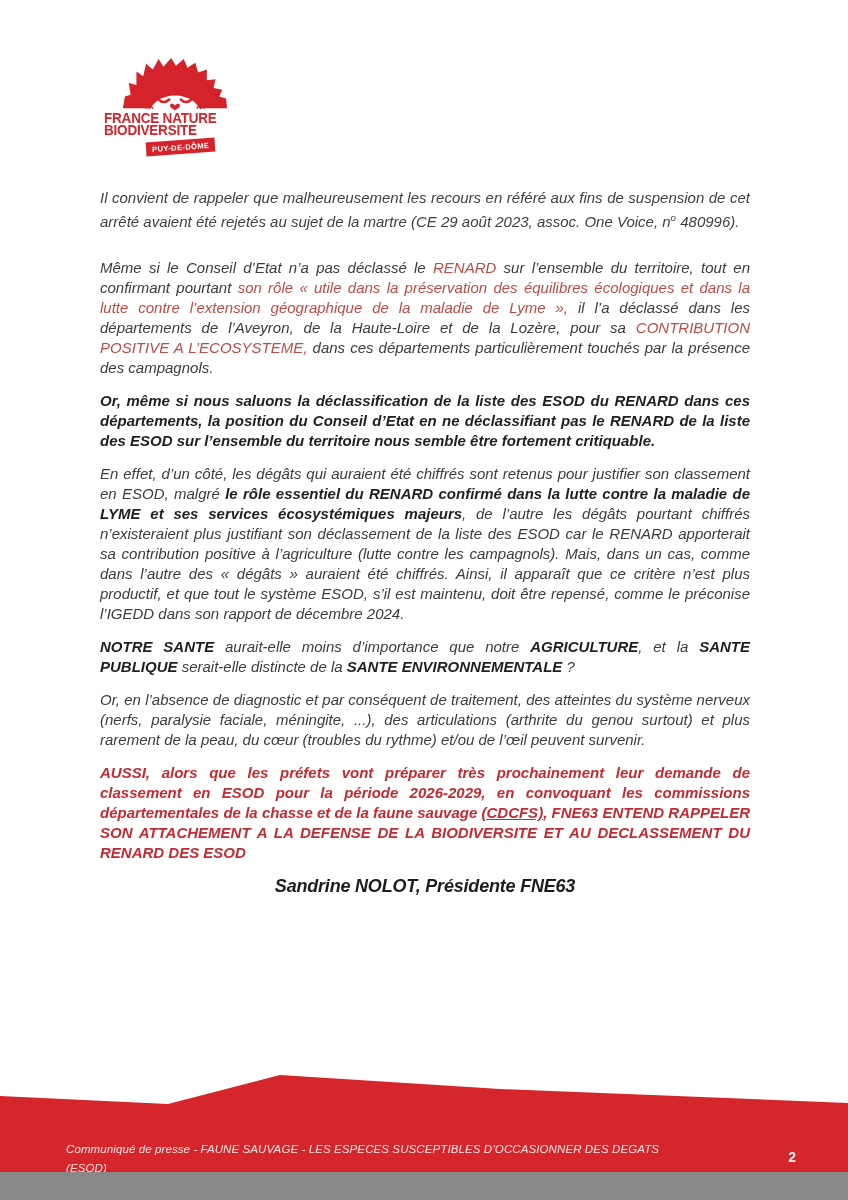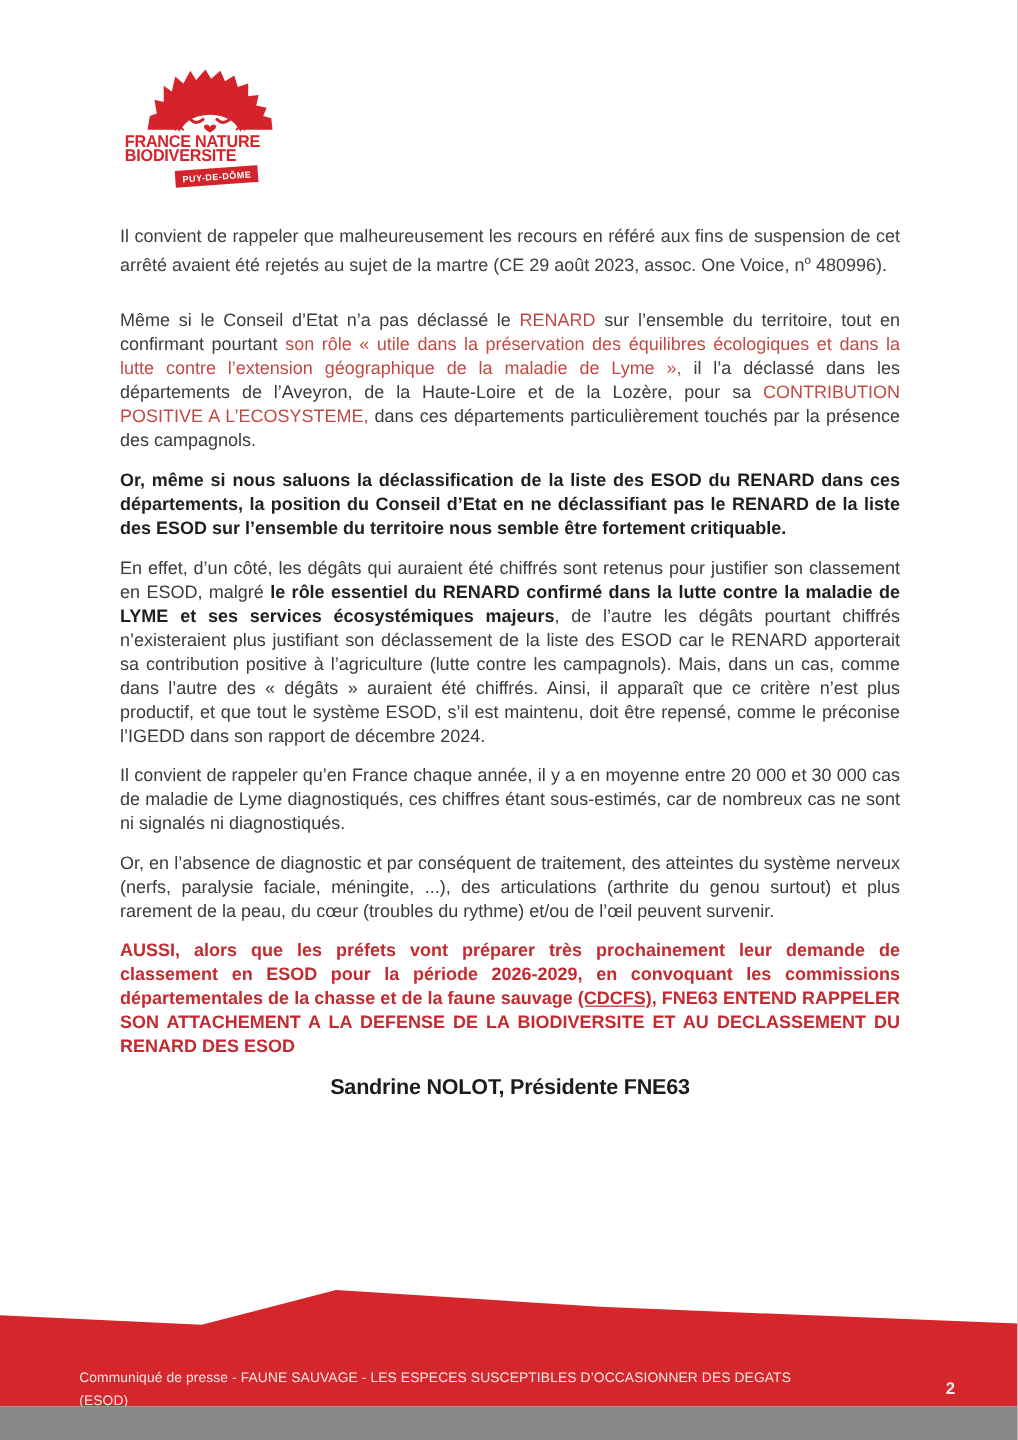--- a/index.html
+++ b/index.html
@@ -13,40 +13,40 @@
   .logo{position:absolute;left:104px;top:58px;width:160px;}
   .logo svg{display:block;margin-left:12px;}
   .logo-line{font-weight:bold;color:#d5232b;font-size:13.5px;line-height:12px;
              letter-spacing:-0.2px;transform:scaleY(1.05);transform-origin:left top;}
   .logo-badge{display:inline-block;margin:4px 0 0 42px;background:#d5232b;color:#fff;
               font-size:7.5px;font-weight:bold;letter-spacing:0.4px;padding:3px 6px 2px;
               transform:rotate(-4deg);}
 
   
   .content{position:absolute;left:100px;top:186px;width:650px;color:#3b3b3b;}
-  p{margin:0 0 13px 0;}
+  p{margin:0 0 13px 0;font-style:italic;}
   .intro{font-size:15px;line-height:24px;text-align:justify;margin-bottom:24px;color:#404040;}
   .heading{font-size:17px;font-weight:bold;color:#bf4340;letter-spacing:-0.2px;
            margin:0 0 12px 0;}
   .body-p{font-size:15px;line-height:20px;text-align:justify;}
   .aussi{}
   .signature{font-size:18px;font-weight:bold;color:#1c1c1c;margin-top:4px;letter-spacing:-0.2px;text-align:center;}
 
   
   .run-n{}
   .run-b{font-weight:bold;color:#1f1f1f;}
   .run-r{color:#bf4a44;}
   .run-rb{color:#c32b31;font-weight:bold;}
   .run-u{color:#c32b31;font-weight:bold;text-decoration:underline;cursor:pointer;}
   .run-sup{vertical-align:super;font-size:0.65em;line-height:0;}
 
   
   .footer-shape{position:absolute;left:0;bottom:0;width:848px;height:100px;}
   .footer-text{position:absolute;left:66px;top:1140px;width:620px;color:rgba(255,255,255,0.88);
-               font-size:11.5px;line-height:19px;letter-spacing:0.1px;}
+               font-size:11.5px;line-height:19px;font-style:italic;letter-spacing:0.1px;}
   .page-num{position:absolute;right:52px;top:1149px;color:rgba(255,255,255,0.9);
             font-size:14px;font-weight:bold;}
 </style>
 </head>
 <body>
 
 <div class="page">
 
   <div class="logo">
     <svg width="118" height="54" viewBox="0 0 120 56" aria-hidden="true">
@@ -63,21 +63,21 @@
     <div class="logo-badge">PUY-DE-DÔME</div>
   </div>
 
   <div class="content">
     <p class="intro"><span class="run-n">Il convient de rappeler que malheureusement les recours en référé aux fins de suspension de cet arrêté avaient été rejetés au sujet de la martre (CE 29 août 2023, assoc. One Voice, n</span><span class="run-sup">o</span><span class="run-n"> 480996).</span></p>
 
 
     <p class="body-p"><span class="run-n">Même si le Conseil d’Etat n’a pas déclassé le </span><span class="run-r">RENARD</span><span class="run-n"> sur l’ensemble du territoire, tout en confirmant pourtant </span><span class="run-r">son rôle « utile dans la préservation des équilibres écologiques et dans la lutte contre l’extension géographique de la maladie de Lyme »,</span><span class="run-n"> il l’a déclassé dans les départements de l’Aveyron, de la Haute-Loire et de la Lozère, pour sa </span><span class="run-r">CONTRIBUTION POSITIVE A L’ECOSYSTEME,</span><span class="run-n"> dans ces départements particulièrement touchés par la présence des campagnols.</span></p>
     <p class="body-p"><span class="run-b">Or, même si nous saluons la déclassification de la liste des ESOD du RENARD dans ces départements, la position du Conseil d’Etat en ne déclassifiant pas le RENARD de la liste des ESOD sur l’ensemble du territoire nous semble être fortement critiquable.</span></p>
     <p class="body-p"><span class="run-n">En effet, d’un côté, les dégâts qui auraient été chiffrés sont retenus pour justifier son classement en ESOD, malgré </span><span class="run-b">le rôle essentiel du RENARD confirmé dans la lutte contre la maladie de LYME et ses services écosystémiques majeurs</span><span class="run-n">, de l’autre les dégâts pourtant chiffrés n’existeraient plus justifiant son déclassement de la liste des ESOD car le RENARD apporterait sa contribution positive à l’agriculture (lutte contre les campagnols). Mais, dans un cas, comme dans l’autre des « dégâts » auraient été chiffrés. Ainsi, il apparaît que ce critère n’est plus productif, et que tout le système ESOD, s’il est maintenu, doit être repensé, comme le préconise l’IGEDD dans son rapport de décembre 2024.</span></p>
-    <p class="body-p"><span class="run-n">Il convient de rappeler qu’en France chaque année, il y a en moyenne entre 20 000 et 30 000 cas de maladie de Lyme diagnostiqués, ces chiffres étant sous-estimés, car de nombreux cas ne sont ni signalés ni diagnostiqués.</span></p>
+    <p class="body-p"><span class="run-b">NOTRE SANTE</span><span class="run-n"> aurait-elle moins d’importance que notre </span><span class="run-b">AGRICULTURE</span><span class="run-n">, et la </span><span class="run-b">SANTE PUBLIQUE</span><span class="run-n"> serait-elle distincte de la </span><span class="run-b">SANTE ENVIRONNEMENTALE</span><span class="run-n"> ?</span></p>
     <p class="body-p"><span class="run-n">Or, en l’absence de diagnostic et par conséquent de traitement, des atteintes du système nerveux (nerfs, paralysie faciale, méningite, ...), des articulations (arthrite du genou surtout) et plus rarement de la peau, du cœur (troubles du rythme) et/ou de l’œil peuvent survenir.</span></p>
     <p class="body-p aussi"><span class="run-rb">AUSSI, alors que les préfets vont préparer très prochainement leur demande de classement en ESOD pour la période 2026-2029, en convoquant les commissions départementales de la chasse et de la faune sauvage </span><span class="run-u">(CDCFS)</span><span class="run-rb">, FNE63 ENTEND RAPPELER SON ATTACHEMENT A LA DEFENSE DE LA BIODIVERSITE ET AU DECLASSEMENT DU RENARD DES ESOD</span></p>
 
     <p class="signature">Sandrine NOLOT, Présidente FNE63</p>
   </div>
 
   <svg class="footer-shape" viewBox="0 0 848 100" preserveAspectRatio="none" aria-hidden="true">
     <path fill="#d5262c" d="M0,24 L168,32 L280,3 L500,17 L848,31 L848,100 L0,100 Z"></path>
   </svg>
   <div class="footer-text">

